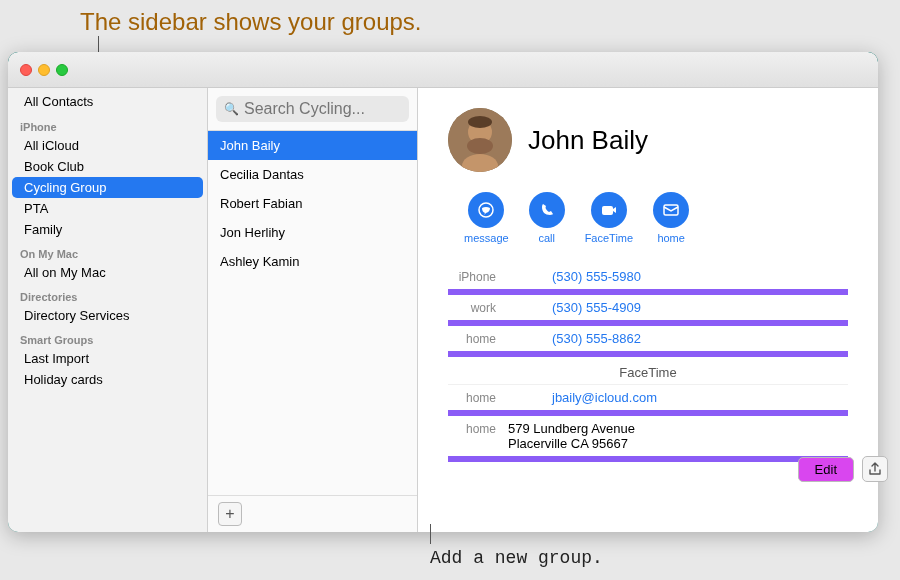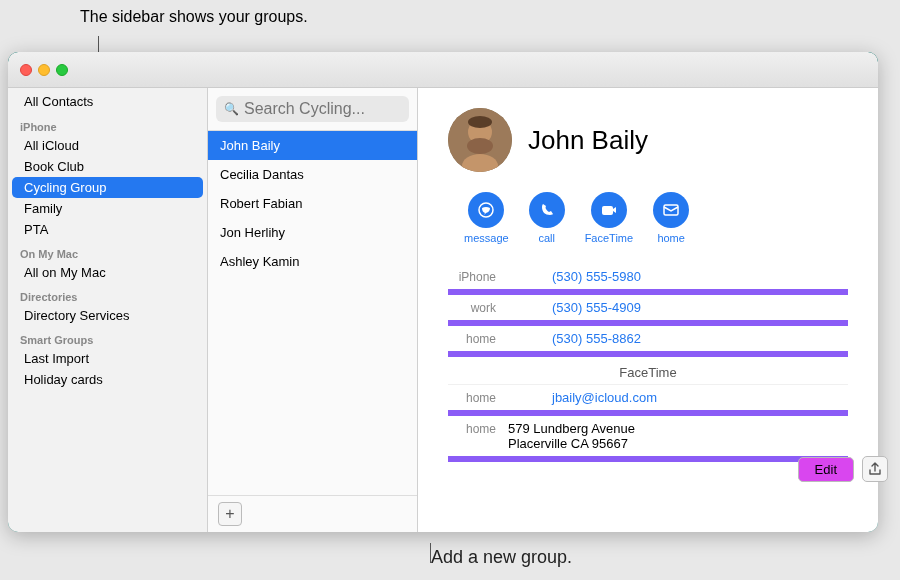--- a/index.html
+++ b/index.html
@@ -11,22 +11,22 @@
       font-size: 13px;
       overflow: hidden;
       position: relative;
     }
 
     
     .annotation-top {
       position: absolute;
       top: 8px;
       left: 80px;
-      font-size: 16px;
-      color: #000000;
+      font-size: 24px;
+      color: #a16207;
       font-weight: 400;
     }
     .annotation-line {
       position: absolute;
       top: 36px;
       left: 98px;
       width: 1px;
       height: 28px;
       background: #555;
     }
@@ -317,22 +317,22 @@
 
   <div class="content">
 
     <div class="sidebar">
       <div class="sidebar-all-contacts">All Contacts</div>
 
       <div class="sidebar-section-header">iPhone</div>
       <div class="sidebar-item">All iCloud</div>
       <div class="sidebar-item">Book Club</div>
       <div class="sidebar-item active">Cycling Group</div>
+      <div class="sidebar-item">PTA</div>
       <div class="sidebar-item">Family</div>
-      <div class="sidebar-item">PTA</div>
 
       <div class="sidebar-section-header">On My Mac</div>
       <div class="sidebar-item">All on My Mac</div>
 
       <div class="sidebar-section-header">Directories</div>
       <div class="sidebar-item">Directory Services</div>
 
       <div class="sidebar-section-header">Smart Groups</div>
       <div class="sidebar-item">Last Import</div>
       <div class="sidebar-item">Holiday cards</div>
@@ -446,16 +446,16 @@
 
 <div style="position:absolute; bottom: 98px; right: 12px; display:flex; gap:8px; align-items:center; z-index:10;">
   <button class="edit-btn">Edit</button>
   <button class="share-btn">
     <svg width="14" height="14" viewBox="0 0 14 14" fill="none" xmlns="http://www.w3.org/2000/svg">
       <path d="M7 1 L7 9 M4 4 L7 1 L10 4 M2 8 L2 12 L12 12 L12 8" stroke="#555" stroke-width="1.4" stroke-linecap="round" stroke-linejoin="round"></path>
     </svg>
   </button>
 </div>
 
-<div style="position:absolute; bottom:12px; left:430px; display:flex; flex-direction:row; align-items:flex-start;">
+<div style="position:absolute; bottom:12px; left:430px; display:flex; flex-direction:column; align-items:flex-start;font-family:Liberation Mono, monospace;">
   <div style="width:1px; height:20px; background:#555;"></div>
   <div style="font-size:18px; color:#222; margin-top:4px;">Add a new group.</div>
 </div>
 
 </body></html>

